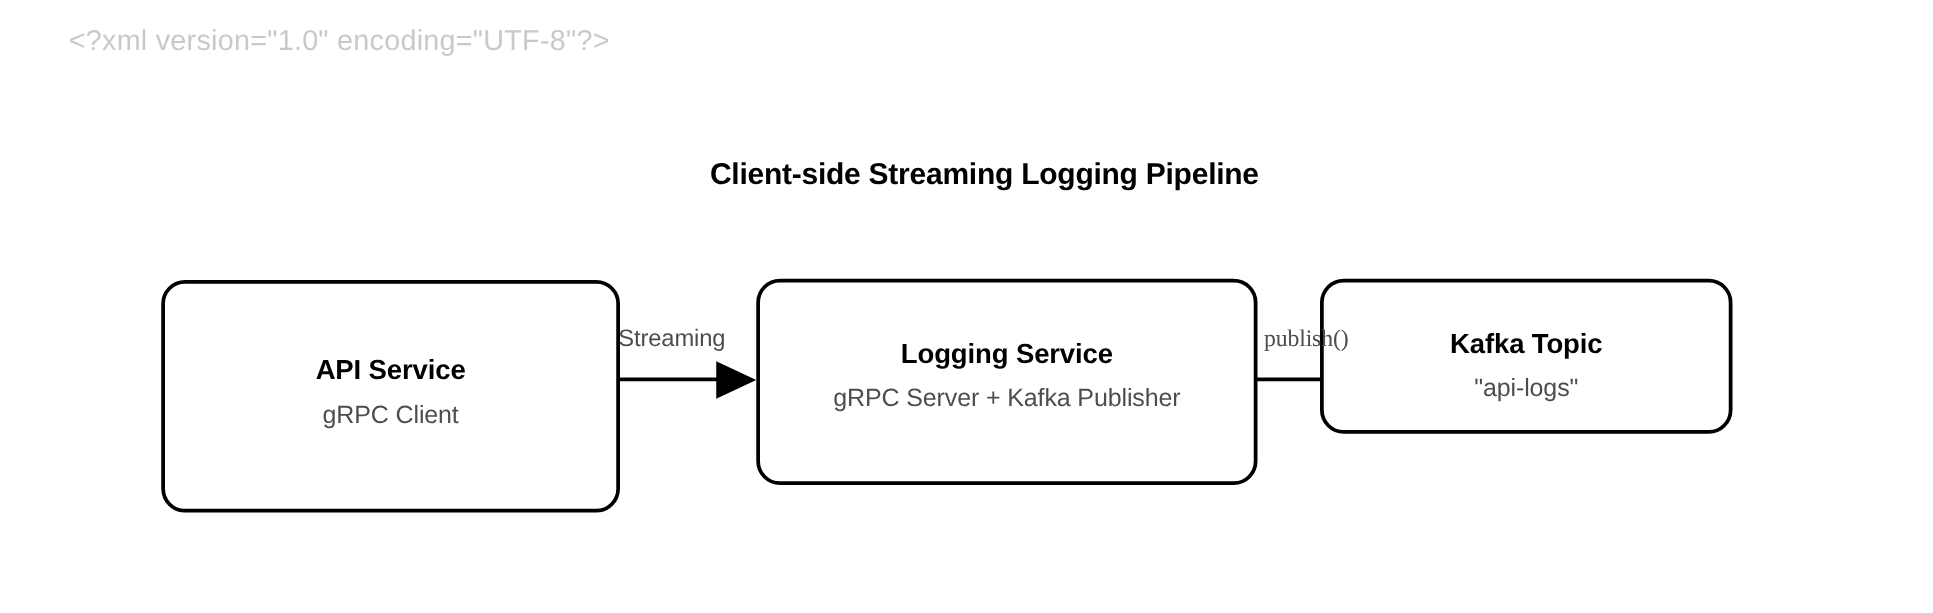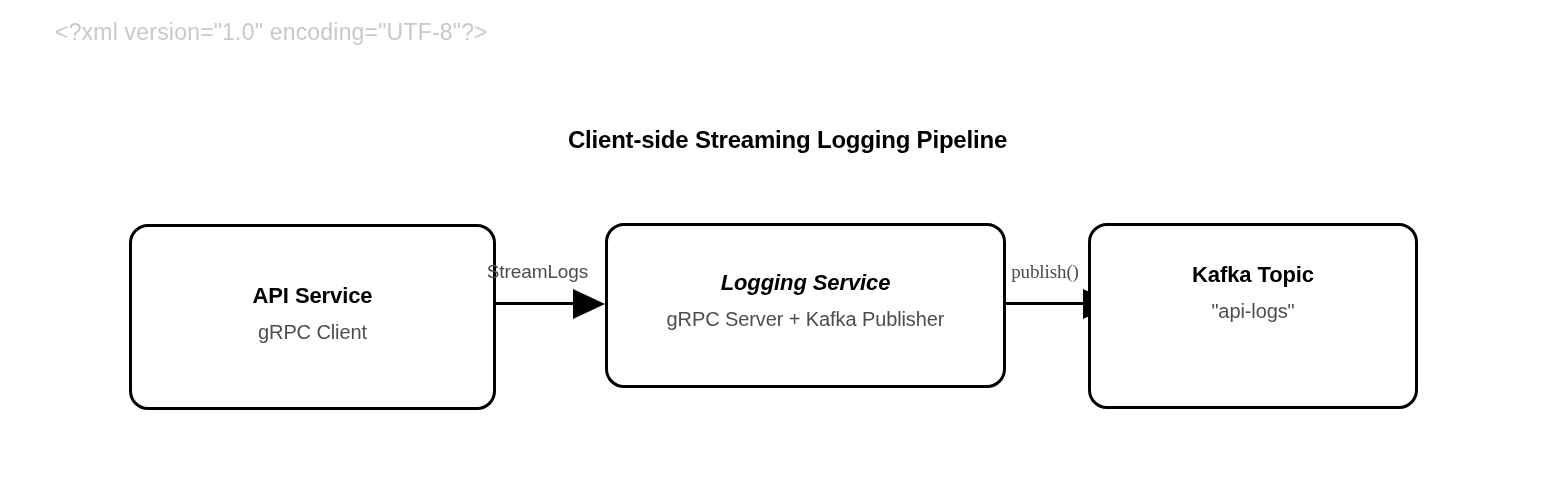--- a/index.html
+++ b/index.html
@@ -73,26 +73,26 @@
   }
   .node-sub {
     font-size: 20px;
     font-weight: normal;
     color: #4d4d4d;
     letter-spacing: -0.1px;
   }
 
   #node-api      { left: 129px; top: 224px; width: 367px; height: 186px; }
   #node-logging  { left: 605px; top: 223px; width: 401px; height: 165px; }
-  #node-kafka    { left: 1088px; top: 223px; width: 330px; height: 186px; }
+  #node-kafka    { left: 1056px; top: 223px; width: 330px; height: 124px; }
 
   
   #node-api .node-title      { top: 56px; }
   #node-api .node-sub        { top: 94px; text-align: center; }
-  #node-logging .node-title  { top: 44px; font-style: italic; }
+  #node-logging .node-title  { top: 44px; }
   #node-logging .node-sub    { top: 82px; }
   #node-kafka .node-title    { top: 36px; }
   #node-kafka .node-sub      { top: 74px; }
 
   
   .edge-line {
     position: absolute;
     height: 3px;
     background: #000000;
     top: 302px;
@@ -150,19 +150,19 @@
     <div class="node-text node-sub">gRPC Server + Kafka Publisher</div>
   </div>
 
   <div class="node" id="node-kafka">
     <div class="node-text node-title">Kafka Topic</div>
     <div class="node-text node-sub">"api-logs"</div>
   </div>
 
   <div class="edge-line" id="edge1-line"></div>
   <div class="edge-head" id="edge1-head"></div>
-  <div class="edge-label above" id="edge1-label-above">StreamLogs</div>
+  <div class="edge-label above" id="edge1-label-above">Streaming</div>
 
   <div class="edge-line" id="edge2-line"></div>
   <div class="edge-head" id="edge2-head"></div>
   <div class="edge-label above" id="edge2-label-above">publish()</div>
 
 </div>
 
 </body></html>

